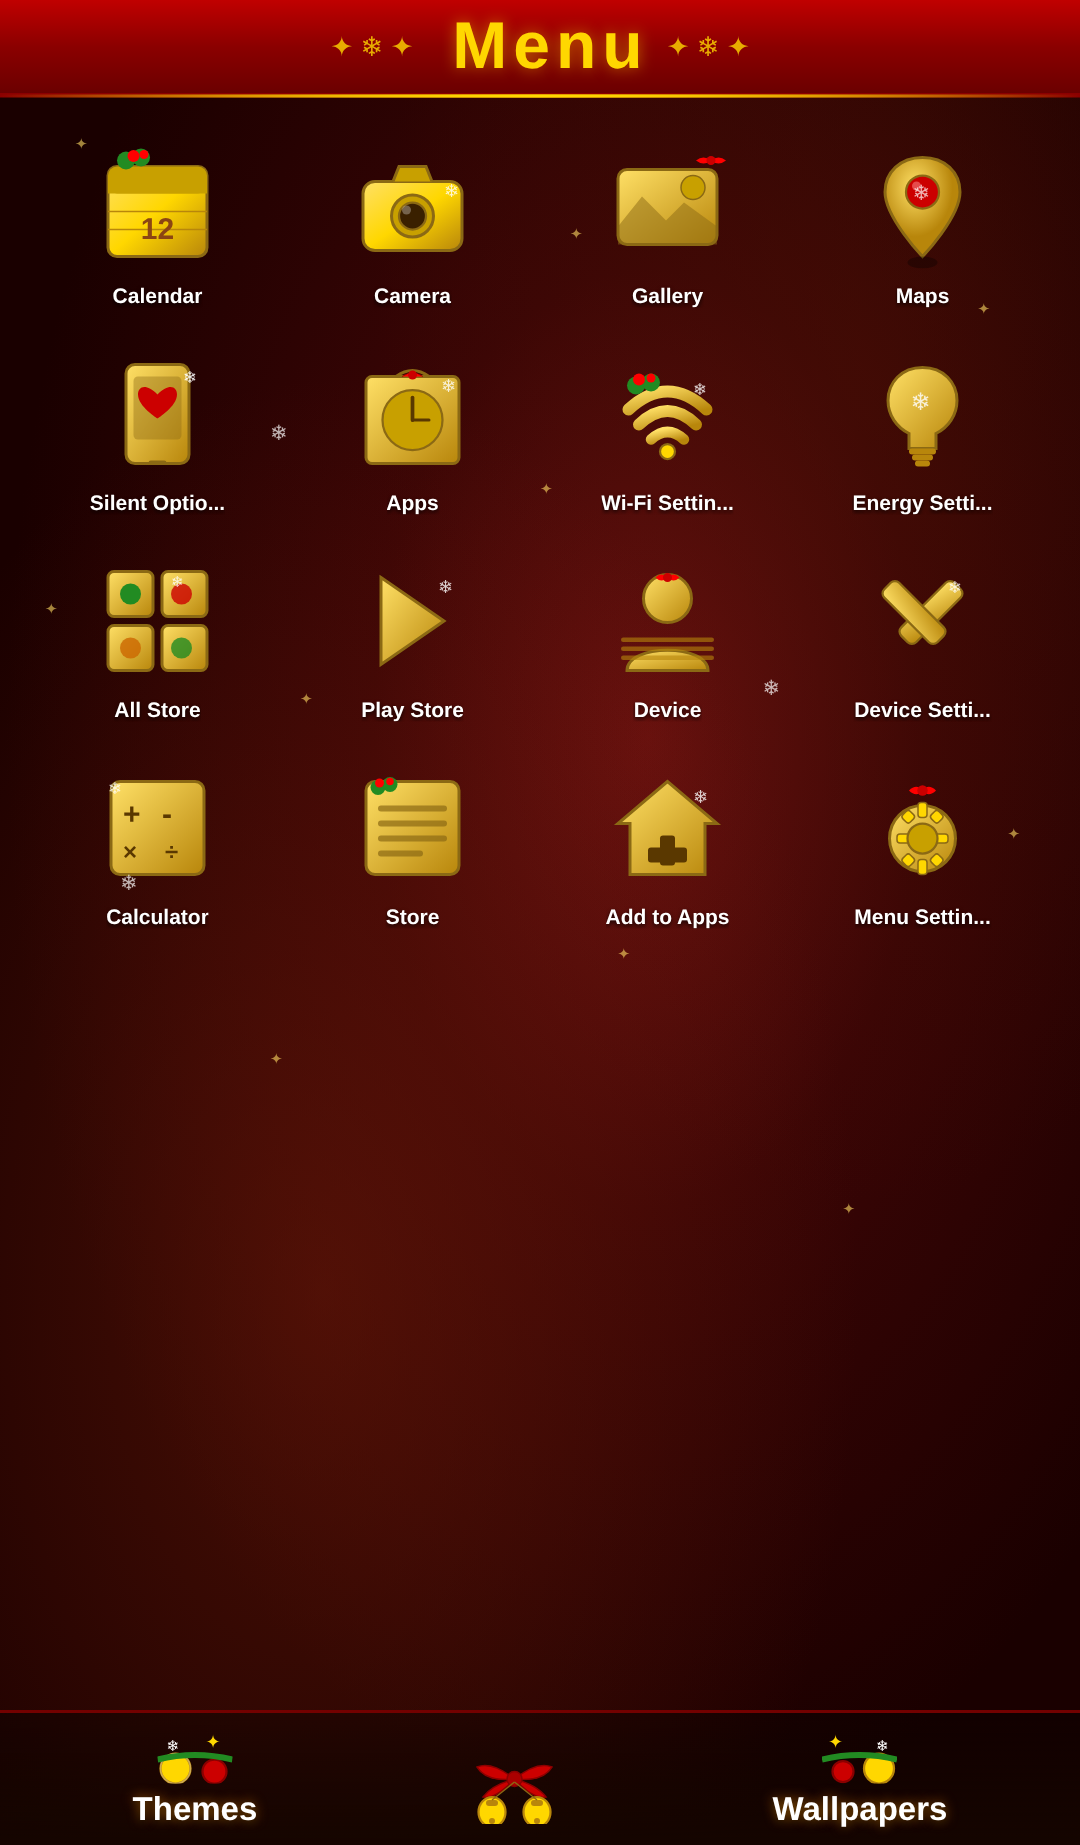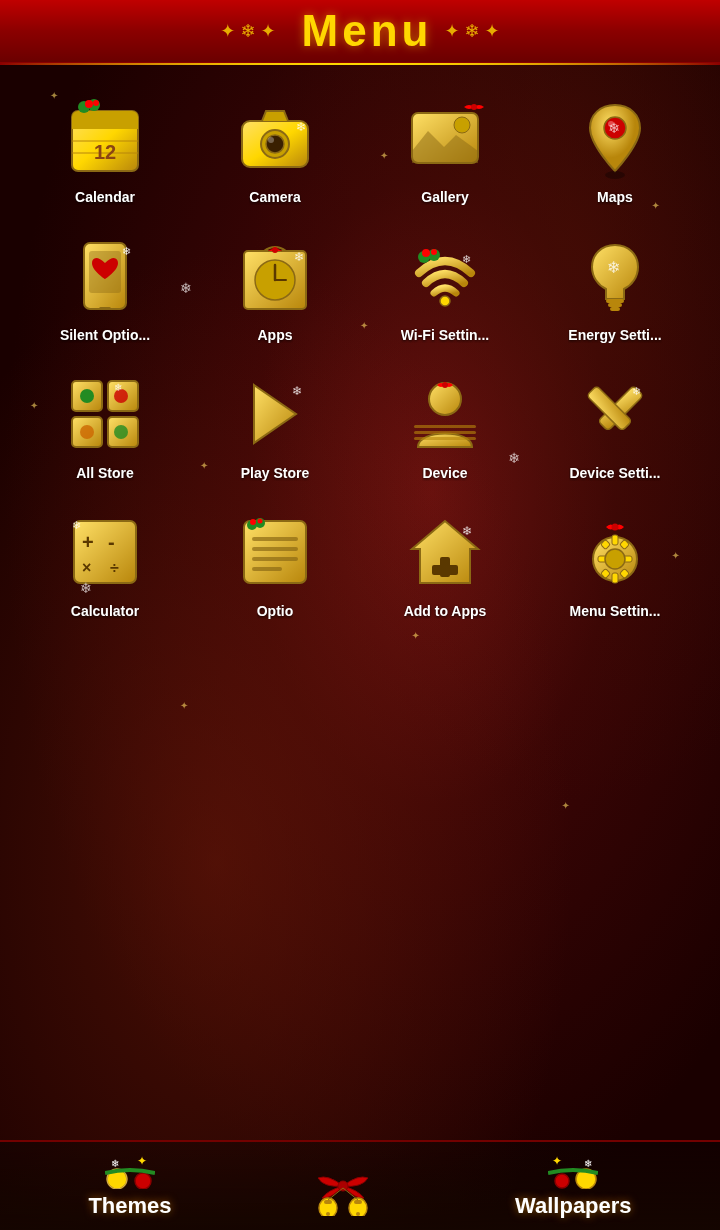--- a/index.html
+++ b/index.html
@@ -507,21 +507,21 @@
           <rect x="18" y="36" width="46" height="4" rx="2" fill="#8b6914" opacity="0.7"></rect>
           <rect x="18" y="46" width="46" height="4" rx="2" fill="#8b6914" opacity="0.7"></rect>
           <rect x="18" y="56" width="30" height="4" rx="2" fill="#8b6914" opacity="0.7"></rect>
 
           <circle cx="18" cy="14" r="5" fill="#228B22"></circle>
           <circle cx="26" cy="12" r="5" fill="#228B22"></circle>
           <circle cx="19" cy="11" r="3" fill="red"></circle>
           <circle cx="26" cy="10" r="2.5" fill="red"></circle>
         </svg>
       </div>
-      <span class="icon-label">Optio</span>
+      <span class="icon-label">Store</span>
     </div>
 
     <div class="icon-item">
       <div class="icon-box">
         <svg class="icon-svg" viewBox="0 0 82 82">
           <defs>
             <linearGradient id="goldGradE" x1="0%" y1="0%" x2="100%" y2="100%">
               <stop offset="0%" style="stop-color:#ffe066"></stop>
               <stop offset="100%" style="stop-color:#b8860b"></stop>
             </linearGradient>

